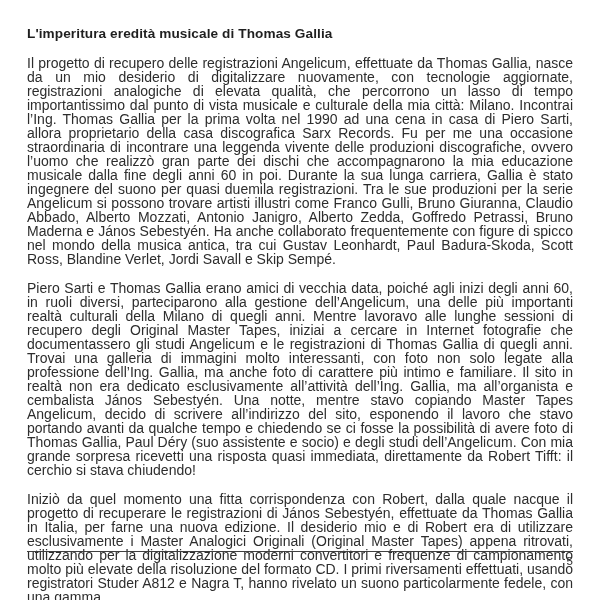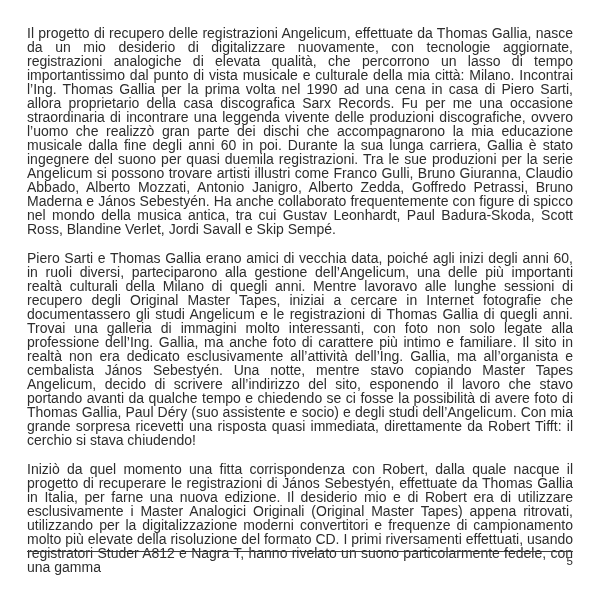--- a/index.html
+++ b/index.html
@@ -61,20 +61,21 @@
     font-size: 11.5px;
     color: #2d2d2d;
     margin-top: 3px;
   }
 </style>
 </head>
 <body>
 
 <div class="page">
   <div class="content">
+    <h1 class="doc-title">L'imperitura eredità musicale di Thomas Gallia</h1>
 
     <p class="para">Il progetto di recupero delle registrazioni Angelicum, effettuate da Thomas Gallia, nasce da un mio desiderio di digitalizzare nuovamente, con tecnologie aggiornate, registrazioni analogiche di elevata qualità, che percorrono un lasso di tempo importantissimo dal punto di vista musicale e culturale della mia città: Milano. Incontrai l’Ing. Thomas Gallia per la prima volta nel 1990 ad una cena in casa di Piero Sarti, allora proprietario della casa discografica Sarx Records. Fu per me una occasione straordinaria di incontrare una leggenda vivente delle produzioni discografiche, ovvero l’uomo che realizzò gran parte dei dischi che accompagnarono la mia educazione musicale dalla fine degli anni 60 in poi. Durante la sua lunga carriera, Gallia è stato ingegnere del suono per quasi duemila registrazioni. Tra le sue produzioni per la serie Angelicum si possono trovare artisti illustri come Franco Gulli, Bruno Giuranna, Claudio Abbado, Alberto Mozzati, Antonio Janigro, Alberto Zedda, Goffredo Petrassi, Bruno Maderna e János Sebestyén. Ha anche collaborato frequentemente con figure di spicco nel mondo della musica antica, tra cui Gustav Leonhardt, Paul Badura-Skoda, Scott Ross, Blandine Verlet, Jordi Savall e Skip Sempé.</p>
 
     <p class="para">Piero Sarti e Thomas Gallia erano amici di vecchia data, poiché agli inizi degli anni 60, in ruoli diversi, parteciparono alla gestione dell’Angelicum, una delle più importanti realtà culturali della Milano di quegli anni. Mentre lavoravo alle lunghe sessioni di recupero degli Original Master Tapes, iniziai a cercare in Internet fotografie che documentassero gli studi Angelicum e le registrazioni di Thomas Gallia di quegli anni. Trovai una galleria di immagini molto interessanti, con foto non solo legate alla professione dell’Ing. Gallia, ma anche foto di carattere più intimo e familiare. Il sito in realtà non era dedicato esclusivamente all’attività dell’Ing. Gallia, ma all’organista e cembalista János Sebestyén. Una notte, mentre stavo copiando Master Tapes Angelicum, decido di scrivere all’indirizzo del sito, esponendo il lavoro che stavo portando avanti da qualche tempo e chiedendo se ci fosse la possibilità di avere foto di Thomas Gallia, Paul Déry (suo assistente e socio) e degli studi dell’Angelicum. Con mia grande sorpresa ricevetti una risposta quasi immediata, direttamente da Robert Tifft: il cerchio si stava chiudendo!</p>
 
     <p class="para">Iniziò da quel momento una fitta corrispondenza con Robert, dalla quale nacque il progetto di recuperare le registrazioni di János Sebestyén, effettuate da Thomas Gallia in Italia, per farne una nuova edizione. Il desiderio mio e di Robert era di utilizzare esclusivamente i Master Analogici Originali (Original Master Tapes) appena ritrovati, utilizzando per la digitalizzazione moderni convertitori e frequenze di campionamento molto più elevate della risoluzione del formato CD. I primi riversamenti effettuati, usando registratori Studer A812 e Nagra T, hanno rivelato un suono particolarmente fedele, con una gamma</p>
   </div>
 
   <div class="footer">
     <hr class="footer-rule">

